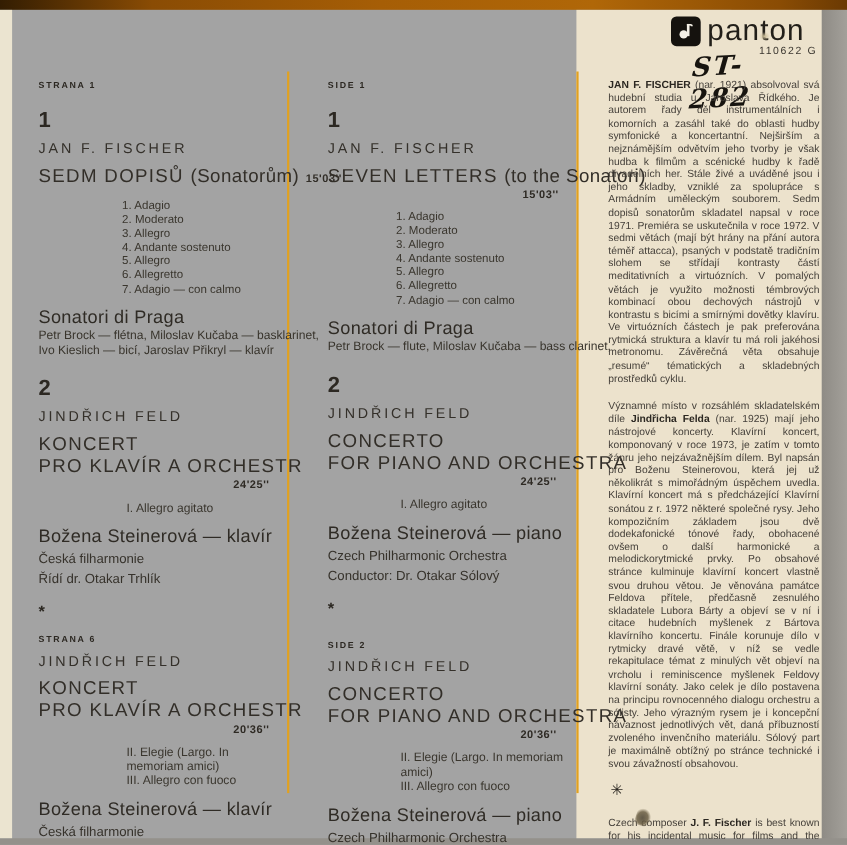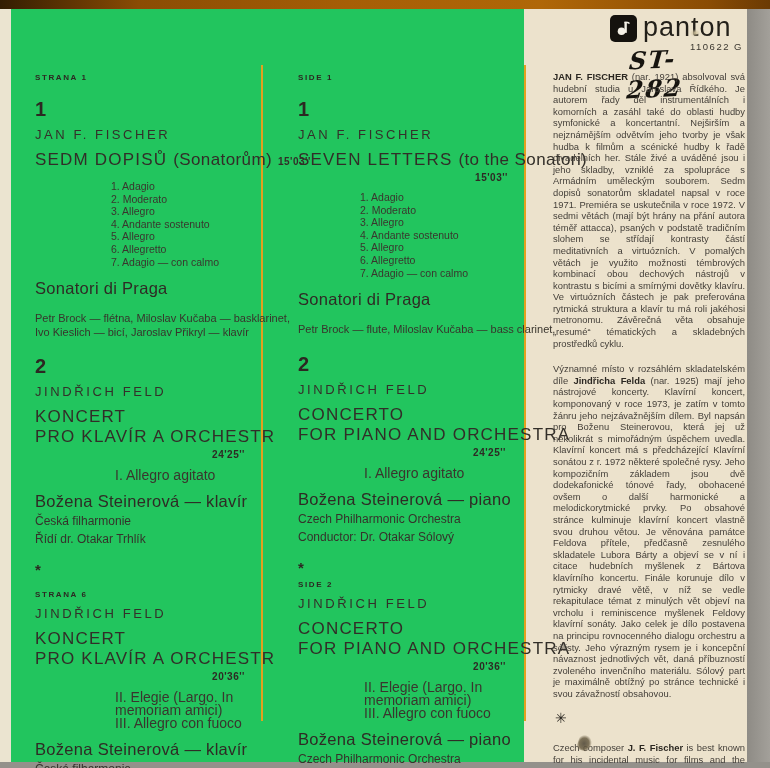--- a/index.html
+++ b/index.html
@@ -14,21 +14,21 @@
   .top-band{
     position:absolute;left:0;top:0;width:770px;height:9px;
     background:linear-gradient(90deg,#331d02 0%,#8a4c04 18%,#a65e06 45%,#b06708 70%,#8a4c04 92%,#6b3a03 100%);
   }
   .right-edge{
     position:absolute;right:0;top:9px;width:23px;height:753px;
     background:linear-gradient(90deg,#8e8b85,#a3a09a);
   }
   .sleeve{
     position:absolute;left:0;top:9px;width:665px;height:753px;
-    background:#22c55e;
+    background:#a3a3a3;
   }
   .spine-strip{
     position:absolute;left:0;top:0;width:11px;height:100%;
     background:#ebe4d0;
   }
   .right-tint{
     position:absolute;left:524px;top:0;width:223px;height:100%;
     background:#ece2cc;
   }
   .divider{
@@ -77,26 +77,26 @@
   .composer{font-size:13px;letter-spacing:2.6px;color:#34302a;margin-top:7px;line-height:16px;}
   .work-title{font-size:17px;letter-spacing:1.2px;color:#322e28;margin-top:7px;line-height:20px;white-space:nowrap;}
   .title-suffix{letter-spacing:0.4px;}
   .dur-inline{font-size:10px;font-weight:bold;letter-spacing:0.5px;}
   .dur-line{font-size:10px;font-weight:bold;text-align:right;margin-top:2px;letter-spacing:0.5px;}
   .col-en .dur-line.w1{padding-right:14px;}
   .dur-line.w2{padding-right:16px;}
   .movements{list-style:none;margin:8px 16px 0 0;font-size:10.5px;line-height:12.6px;color:#3a362e;}
   .col-cz .movements{padding:0 0 0 76px;}
   .col-en .movements{padding:0 0 0 62px;}
-  .movement-line{font-size:14px;line-height:13px;color:#3a362e;}
+  .movement-line{font-size:11px;line-height:13px;color:#3a362e;}
   .col-cz .movement-line{padding-left:80px;}
   .col-en .movement-line{padding-left:66px;}
   .movement-line.first{margin-top:9px;}
   .ensemble-name{font-size:16.5px;letter-spacing:0.3px;color:#2f2b25;margin-top:11px;line-height:19px;white-space:nowrap;}
-  .members{font-size:11px;line-height:13.5px;color:#38342c;margin-top:14px;white-space:nowrap;}
+  .members{font-size:11px;line-height:13.5px;color:#38342c;margin-top:0;white-space:nowrap;}
   .plain-line{font-size:12px;line-height:16px;color:#36322b;margin-top:2px;}
   .soloist{margin-top:10px;}
   .asterisk{font-size:15px;font-weight:bold;margin-top:14px;color:#2c2822;}
 
   
   .note-para{
     font-size:9.4px;line-height:11.6px;color:#45403a;
     text-align:justify;margin:0 0 11px 0;
   }
   .note-para span.b{font-weight:bold;color:#2b2721;}
@@ -210,21 +210,21 @@
     <div class="work-title">
       <div>CONCERTO</div>
       <div>FOR PIANO AND ORCHESTRA</div>
     </div>
     <div class="dur-line w2">24'25''</div>
     <div class="movement-line first">I. Allegro agitato</div>
     <div class="ensemble-name soloist">Božena Steinerová — piano</div>
     <div class="plain-line">Czech Philharmonic Orchestra</div>
     <div class="plain-line">Conductor: Dr. Otakar Sólový</div>
     <div class="asterisk">*</div>
-    <div class="side-label" style="margin-top:4px;">SIDE 2</div>
+    <div class="side-label" style="margin-top:20px;">SIDE 2</div>
     <div class="composer">JINDŘICH FELD</div>
     <div class="work-title">
       <div>CONCERTO</div>
       <div>FOR PIANO AND ORCHESTRA</div>
     </div>
     <div class="dur-line w2">20'36''</div>
     <div class="movement-line first">II. Elegie (Largo. In memoriam amici)</div>
     <div class="movement-line">III. Allegro con fuoco</div>
     <div class="ensemble-name soloist">Božena Steinerová — piano</div>
     <div class="plain-line">Czech Philharmonic Orchestra</div>

